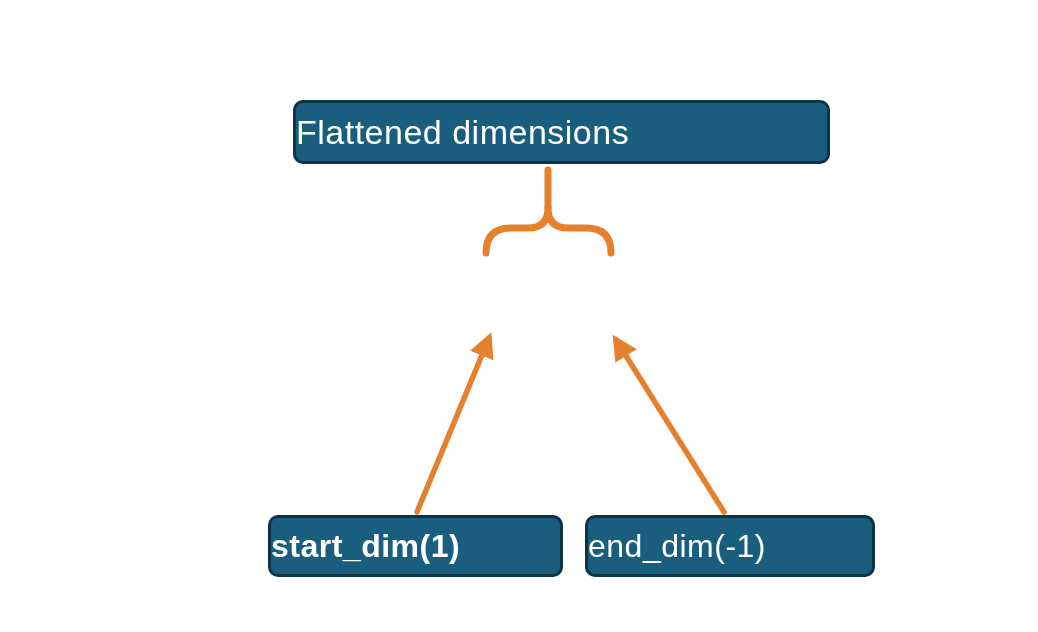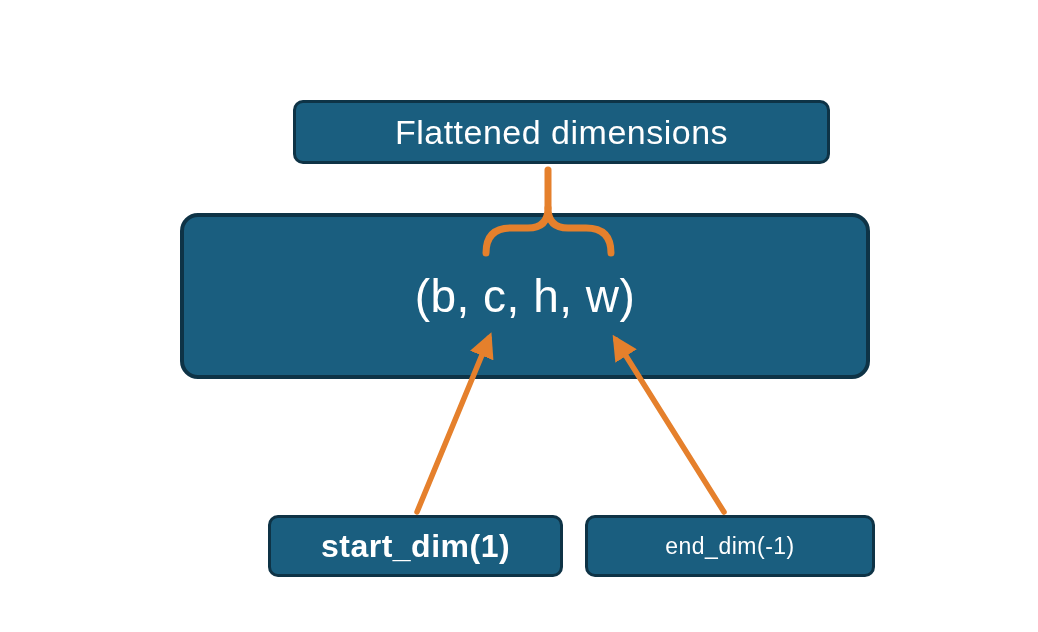--- a/index.html
+++ b/index.html
@@ -11,21 +11,20 @@
     width: 1038px;
     height: 632px;
     background: var(--background, #ffffff);
     overflow: hidden;
   }
 
   .box {
     position: absolute;
     display: flex;
     align-items: center;
-    justify-content: center;
     background: var(--box-fill, #1a5e7f);
     border: 3px solid var(--box-border, #0e3346);
     color: var(--box-text, #ffffff);
     border-radius: 10px;
     text-align: center;
     letter-spacing: 0.5px;
   }
 
   .top-box {
     left: 293px; top: 100px;
@@ -45,21 +44,21 @@
   .start-dim-box {
     left: 268px; top: 515px;
     width: 295px; height: 62px;
     font-size: 32px;
     font-weight: bold;
   }
 
   .end-dim-box {
     left: 585px; top: 515px;
     width: 290px; height: 62px;
-    font-size: 23px;
+    font-size: 32px;
   }
 
   .overlay {
     position: absolute;
     left: 0; top: 0;
     width: 1038px; height: 632px;
     pointer-events: none;
   }
 
   .accent-stroke {
@@ -75,23 +74,20 @@
 </style>
 </head>
 <body>
 
 <div class="canvas">
 
   <div class="box top-box">
     <span>Flattened dimensions</span>
   </div>
 
-  <div class="box main-box">
-    <span>(b, c, h, w)</span>
-  </div>
 
   <div class="box start-dim-box">
     <span>start_dim(1)</span>
   </div>
 
   <div class="box end-dim-box">
     <span>end_dim(-1)</span>
   </div>
 
   <svg class="overlay" width="1038" height="632" viewBox="0 0 1038 632" xmlns="http://www.w3.org/2000/svg">

